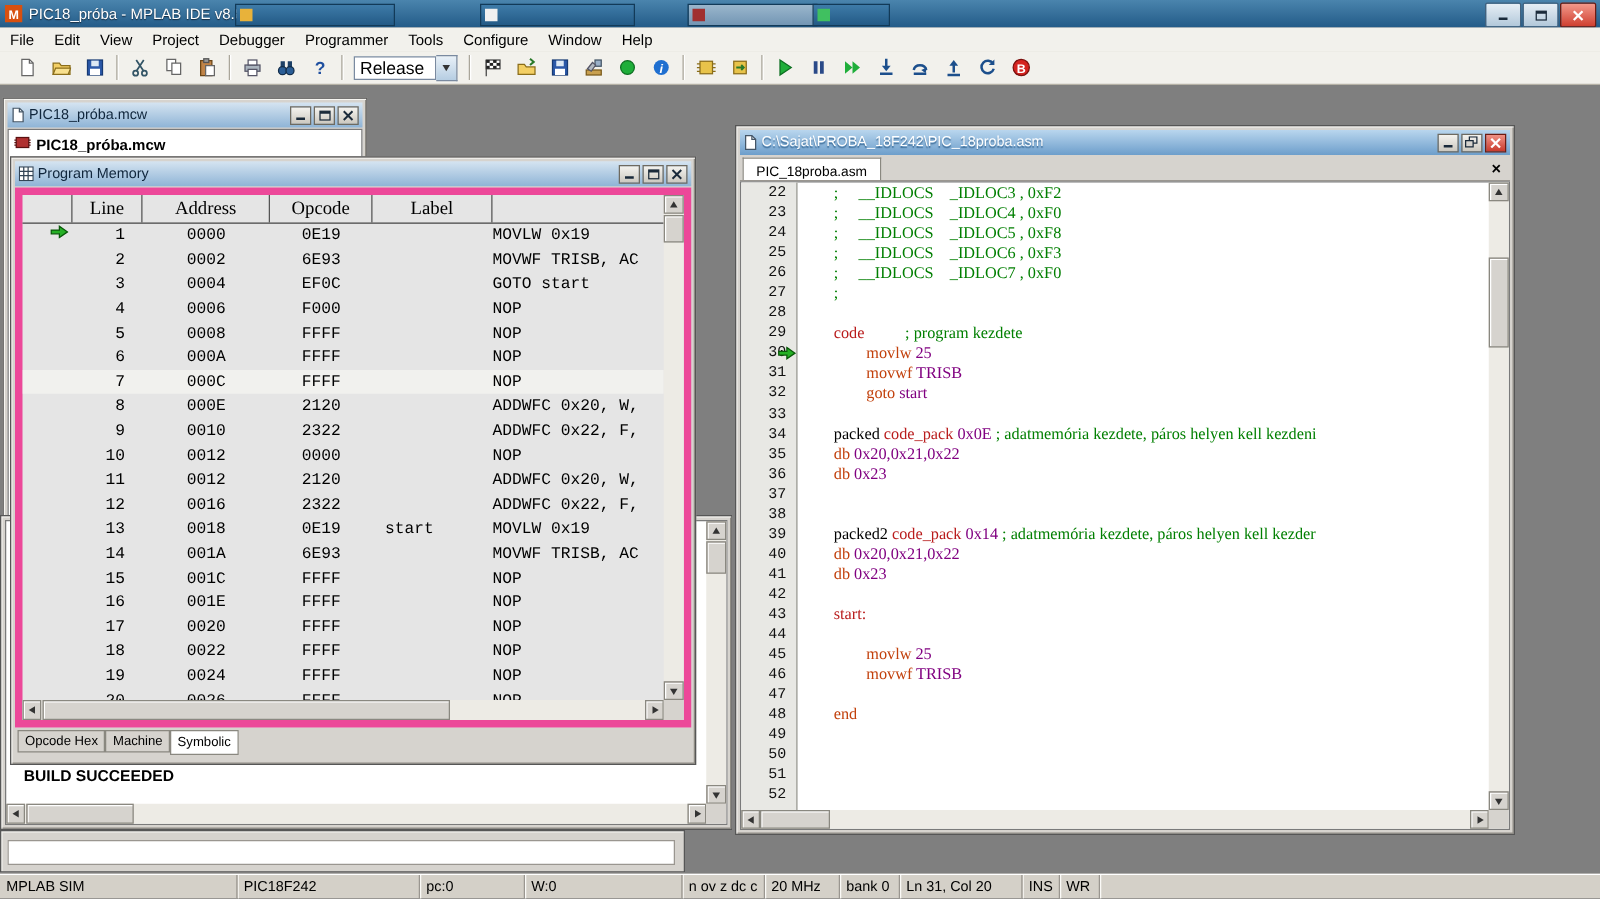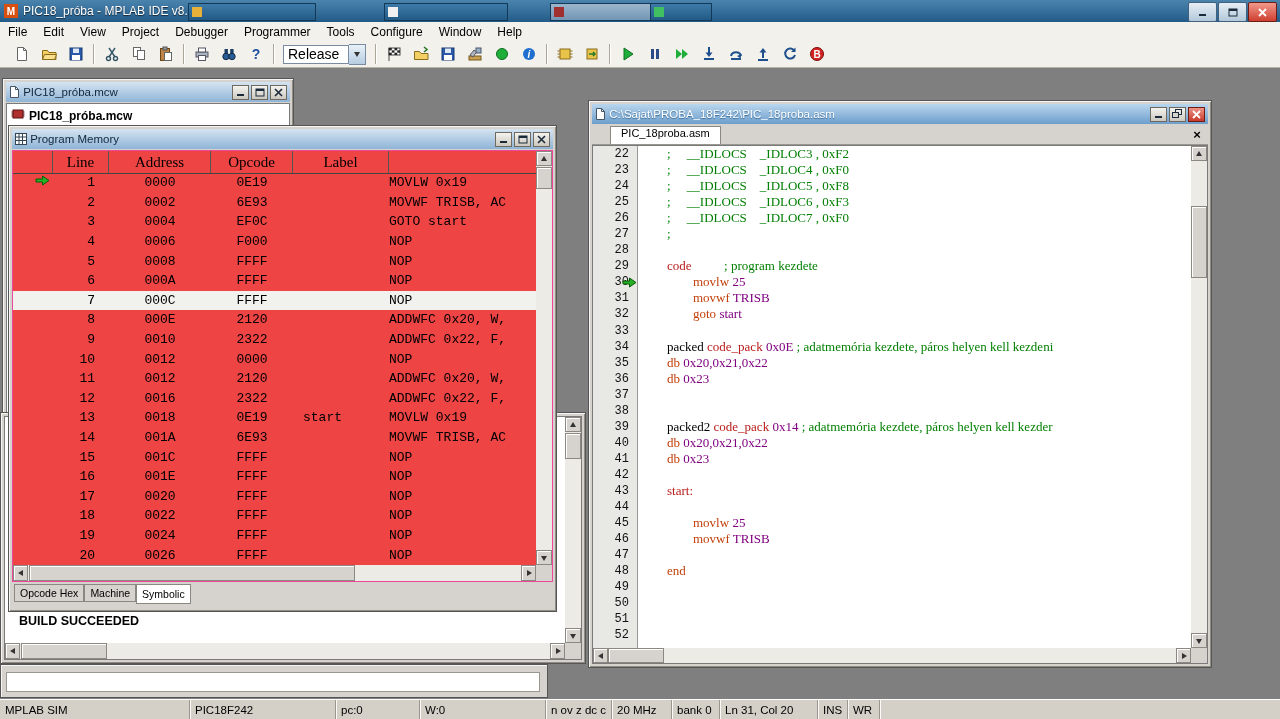--- a/index.html
+++ b/index.html
@@ -77,21 +77,21 @@
   .out-msg{position:absolute;left:14px;top:197px;font-size:12.5px;font-weight:bold;color:#000;}
 
   
   #strip-window{position:absolute;left:0;top:596px;width:548px;height:34px;z-index:2;background:#d6d3ce;
     border:1px solid #565656;box-shadow:inset 1px 1px 0 #f6f5f1;box-sizing:border-box;}
   #strip-window .sunken{position:absolute;left:5px;top:7px;width:532px;height:18px;background:#fff;border:1px solid #9a9690;}
 
   
   #pm-window{left:8px;top:57px;width:549px;height:487px;z-index:3;}
   .pm-content{position:absolute;left:3px;right:3px;top:24px;bottom:3px;}
-  .pm-table-wrap{position:absolute;left:0;right:0;top:0;bottom:26px;background:#ef4444;border:1px solid #ec4899;}
+  .pm-table-wrap{position:absolute;left:0;right:0;top:0;bottom:26px;background:#e5e5e5;border:6px solid #ec4899;}
   .pm-header{position:absolute;left:0;top:0;right:16px;height:22px;display:grid;
     grid-template-columns:40px 56px 102px 82px 96px 1fr;border-bottom:1px solid #444;
     font-family:"Liberation Serif",serif;font-size:15px;color:#000;}
   .pm-header .hc{display:flex;align-items:center;justify-content:center;border-right:1px solid #555;box-sizing:border-box;}
   .pm-header .hc.last{border-right:none;}
   .pm-rows{position:absolute;left:0;top:22px;right:16px;bottom:16px;overflow:hidden;}
   .pm-row{display:grid;grid-template-columns:40px 56px 102px 82px 96px 1fr;height:19.6px;
     font-family:"Liberation Mono","DejaVu Sans Mono",monospace;font-size:13px;align-items:center;color:#000;}
   .pm-row.hl{background:#f1f1ee;}
   .pm-row .c-line{text-align:right;padding-right:14px;}
@@ -101,21 +101,21 @@
   .pm-tabs{position:absolute;left:0;right:0;bottom:0;height:24px;display:flex;align-items:flex-start;padding:3px 0 0 2px;}
   .ptab{height:16px;padding:0 5px;font-size:10.5px;display:flex;align-items:center;background:#d6d3ce;
     border:1px solid #8a8880;color:#000;}
   .ptab.active{background:#fff;font-weight:normal;height:18px;}
 
   
   #ed-window{left:588px;top:32px;width:624px;height:568px;z-index:4;}
   .ed-tabstrip{position:absolute;left:3px;right:3px;top:24px;height:20px;background:#d6d3ce;
     border-bottom:1px solid #9a9690;display:flex;align-items:flex-end;box-sizing:border-box;}
   .ed-tab{height:17px;background:#fff;border:1px solid #8a8880;border-bottom:none;padding:0 10px;
-    font-size:11px;display:flex;align-items:flex-start;margin-left:18px;}
+    font-size:11px;display:flex;align-items:flex-end;margin-left:2px;}
   .ed-tab-close{position:absolute;right:4px;top:2px;width:14px;height:14px;display:flex;align-items:center;
     justify-content:center;font-weight:bold;font-size:13px;color:#000;}
   .ed-main{position:absolute;left:3px;right:3px;top:44px;bottom:3px;background:#fff;border:1px solid #7a7a7a;}
   .ed-gutter{position:absolute;left:0;top:0;bottom:15px;width:44px;background:#e8e8e4;border-right:1px solid #9a9a94;overflow:hidden;}
   .gut-row{height:16.05px;line-height:16.05px;text-align:right;padding-right:8px;
     font-family:"Liberation Mono","DejaVu Sans Mono",monospace;font-size:12px;color:#111;position:relative;}
   .cur-arrow{position:absolute;right:0px;top:3px;}
   .ed-code{position:absolute;left:45px;top:0;right:16px;bottom:15px;overflow:hidden;padding-left:9px;}
   .code-row{height:16.05px;line-height:16.05px;font-family:Liberation Serif, serif;
     font-size:13px;white-space:pre;margin-left:20px;}

